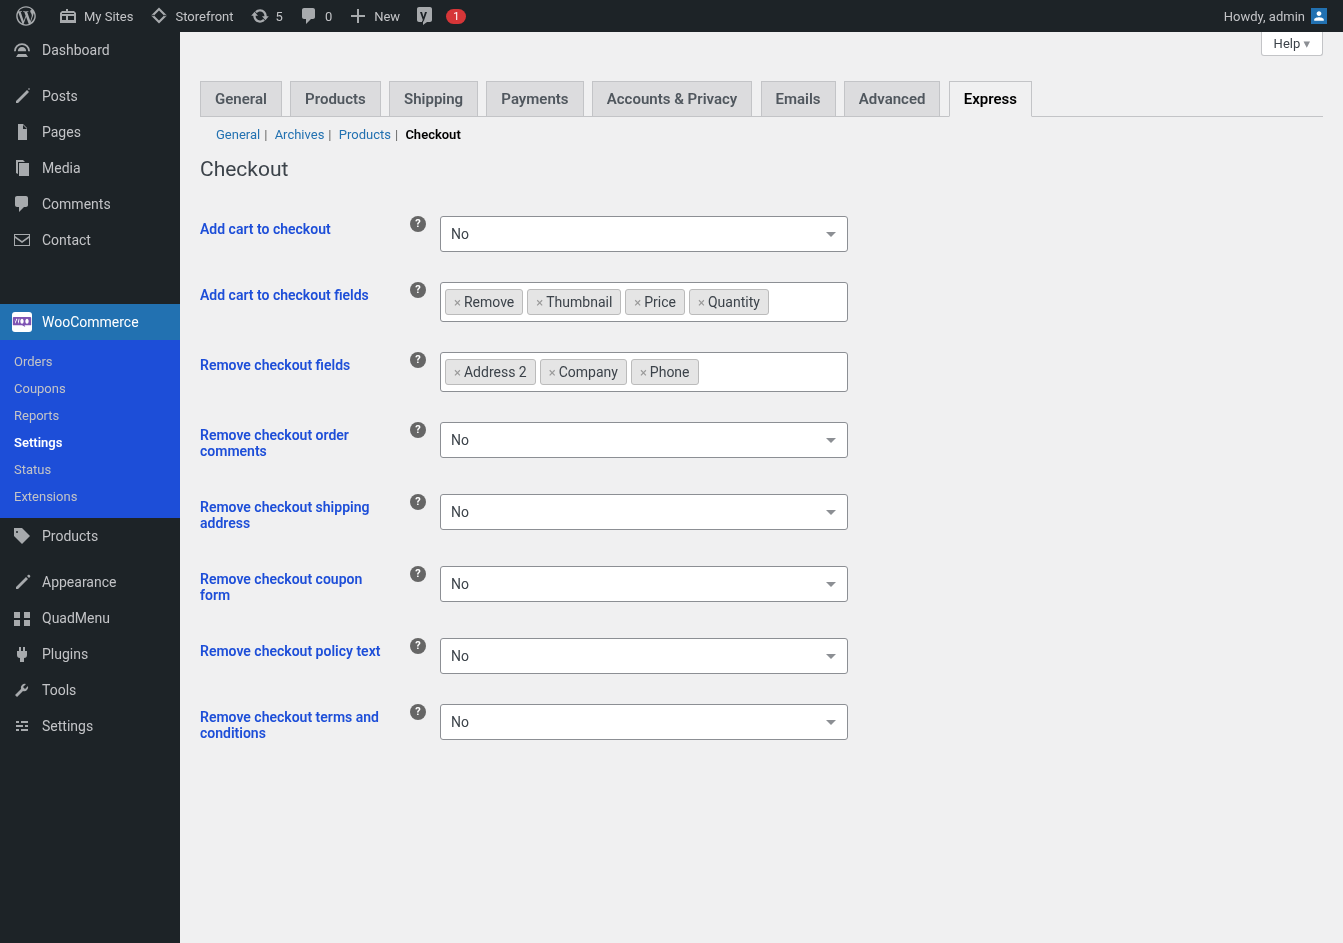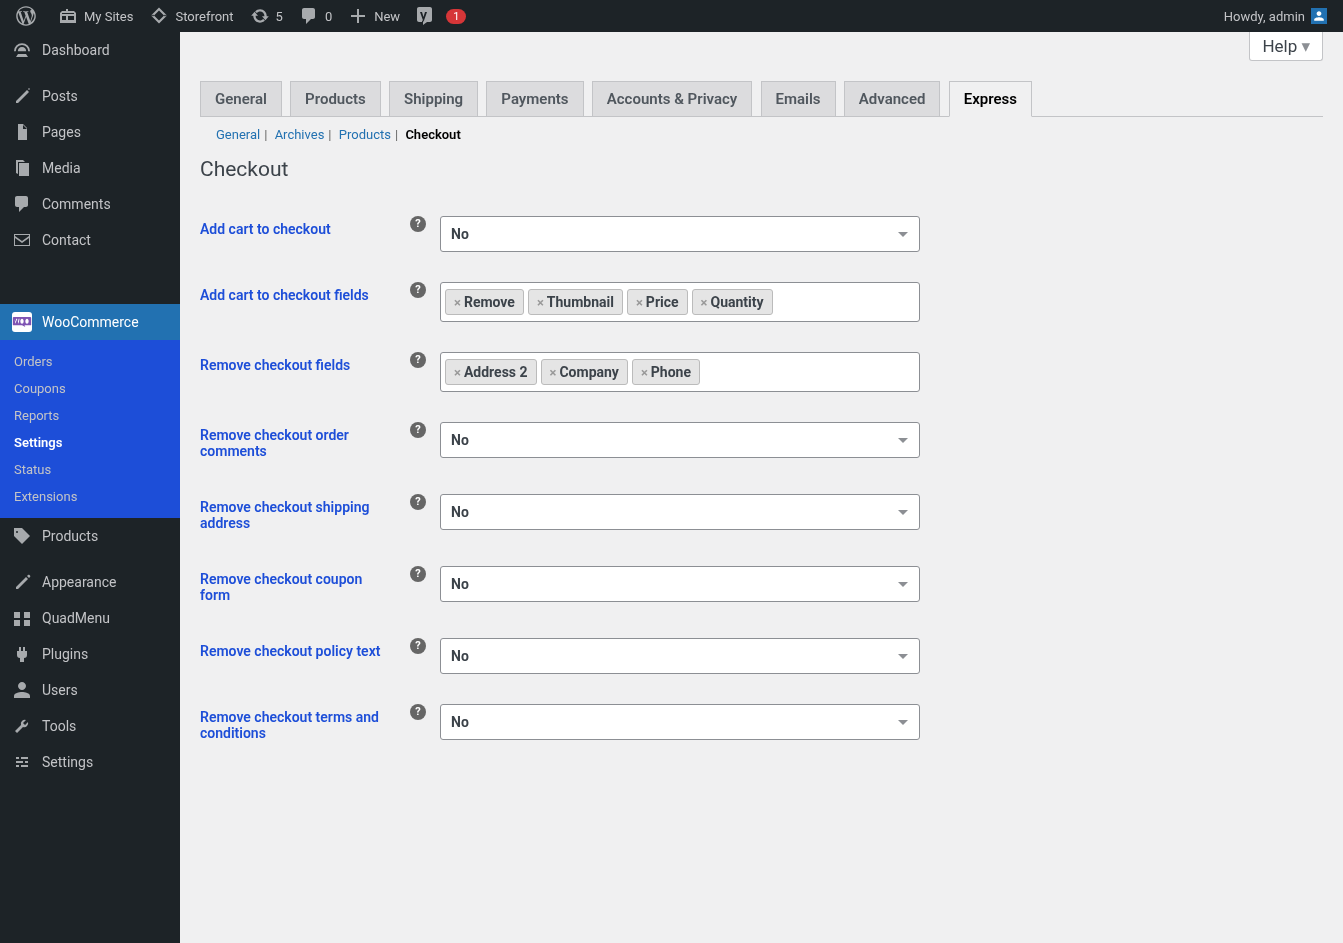--- a/index.html
+++ b/index.html
@@ -25,21 +25,21 @@
 .menu-item .m-ic { width: 20px; height: 20px; margin-right: 10px; display: inline-flex; align-items: center; justify-content: center; }
 .menu-item .m-ic svg { width: 20px; height: 20px; fill: #a7aaad;}
 .menu-item.current { background: #2271b1; color: #fff; position: relative; margin-top: 36px;}
 .menu-item.current .m-ic svg { fill: #fff;}
 .menu-item.current::after { content:""; position:absolute; right:-8px; top:50%; margin-top:-8px; border:8px solid transparent; border-right-color:#f0f0f1;}
 .submenu { background: #1d4ed8; padding: 8px 0;}
 .submenu .sub-item { padding: 6px 12px 6px 14px; font-size: 13px; color: #c3c4c7; cursor: pointer;}
 .submenu .sub-item.current { color: #fff; font-weight: 600;}
 
 
-.help-tab { position: absolute; top: 0; right: 20px; background: #fff; border: 1px solid #c3c4c7; border-top: none; padding: 4px 12px; font-size: 17px; cursor: pointer; border-bottom-left-radius: 3px; border-bottom-right-radius: 3px;}
+.help-tab { position: absolute; top: 0; right: 20px; background: #fff; border: 1px solid #c3c4c7; border-top: none; padding: 4px 12px; font-size: 13px; cursor: pointer; border-bottom-left-radius: 3px; border-bottom-right-radius: 3px;}
 .help-tab::after { content:" ▾"; color:#8c8f94;}
 
 
 .nav-tab-wrapper { margin-top: 40px; padding-top: 9px; border-bottom: 1px solid #c3c4c7; }
 .nav-tab { display: inline-block; padding: 8px 14px; background: #dcdcde; border: 1px solid #c3c4c7; margin-right: 5px; margin-bottom: -1px; font-size: 15px; font-weight:600; color: #50575e; cursor: pointer;}
 .nav-tab.active { background: #f0f0f1; border-bottom-color: #f0f0f1; color: #000;}
 
 
 .subsubsub { margin: 10px 16px; font-size: 13px;}
 .subsubsub a { color: #2271b1; text-decoration: none; cursor:pointer;}
@@ -47,21 +47,21 @@
 .subsubsub .current { font-weight: 600; color: #000;}
 
 h2.section-title { font-size: 21px; font-weight: 400; margin: 15px 0 20px;}
 
 
 .form-table { width: 100%; border-collapse: collapse; }
 .form-table th { width: 200px; text-align: left; vertical-align: top; padding: 20px 10px 20px 0; font-weight: 600; font-size: 14px; color:#1d4ed8;}
 .form-table td { padding: 15px 10px; vertical-align: top; }
 .help-tip { display: inline-block; width: 16px; height: 16px; background: #666; border-radius: 50%; color: #fff; text-align: center; line-height: 16px; font-size: 11px; font-weight: bold; cursor: help; margin-right: 14px;}
 
-.select-wrap { position: relative; width: 480px; font-weight: bold; }
+.select-wrap { position: relative; width: 408px; }
 .select-box { background: #fff; border: 1px solid #8c8f94; border-radius: 3px; padding: 6px 30px 6px 10px; font-size: 14px; cursor: pointer; min-height: 36px; display: flex; align-items: center;}
 .select-box::after { content: ""; position: absolute; right: 12px; top: 50%; margin-top: -2px; border: 5px solid transparent; border-top-color: #8c8f94;}
 
 .multi-select { background: #fff; border: 1px solid #8c8f94; border-radius: 3px; padding: 4px; min-height: 40px; display: flex; flex-wrap: wrap; gap: 4px; align-items: center; cursor: text;}
 .chip { background: #e5e5e5; border: 1px solid #bbb; border-radius: 3px; padding: 4px 8px; font-size: 14px; display: flex; align-items: center; cursor: default;}
 .chip .rm { margin-right: 3px; color: #999; cursor: pointer; font-size:13px;}
 
 .td-inline { display:flex; align-items:flex-start;}
 </style>
 </head>
@@ -231,28 +231,20 @@
         </span>
         <span>QuadMenu</span>
       </div>
     <div class="menu-item">
         <span class="m-ic">
           <svg viewBox="0 0 20 20">
             <path d="M7 3v4H5v4c0 2 1 3 3 3v4h4v-4c2 0 3-1 3-3V7h-2V3h-2v4H9V3H7z"></path>
           </svg>
         </span>
         <span>Plugins</span>
-      </div>
-    <div class="menu-item">
-        <span class="m-ic">
-          <svg viewBox="0 0 20 20">
-            <path d="M10 10c2 0 4-2 4-4s-2-4-4-4-4 2-4 4 2 4 4 4zm0 2c-3 0-8 1-8 4v2h16v-2c0-3-5-4-8-4z"></path>
-          </svg>
-        </span>
-        <span>Users</span>
       </div>
     <div class="menu-item">
         <span class="m-ic">
           <svg viewBox="0 0 20 20">
             <path d="M14 4a4 4 0 00-5 5l-6 6 2 2 6-6a4 4 0 005-5l-3 3-2-2 3-3z"></path>
           </svg>
         </span>
         <span>Tools</span>
       </div>
     <div class="menu-item">

